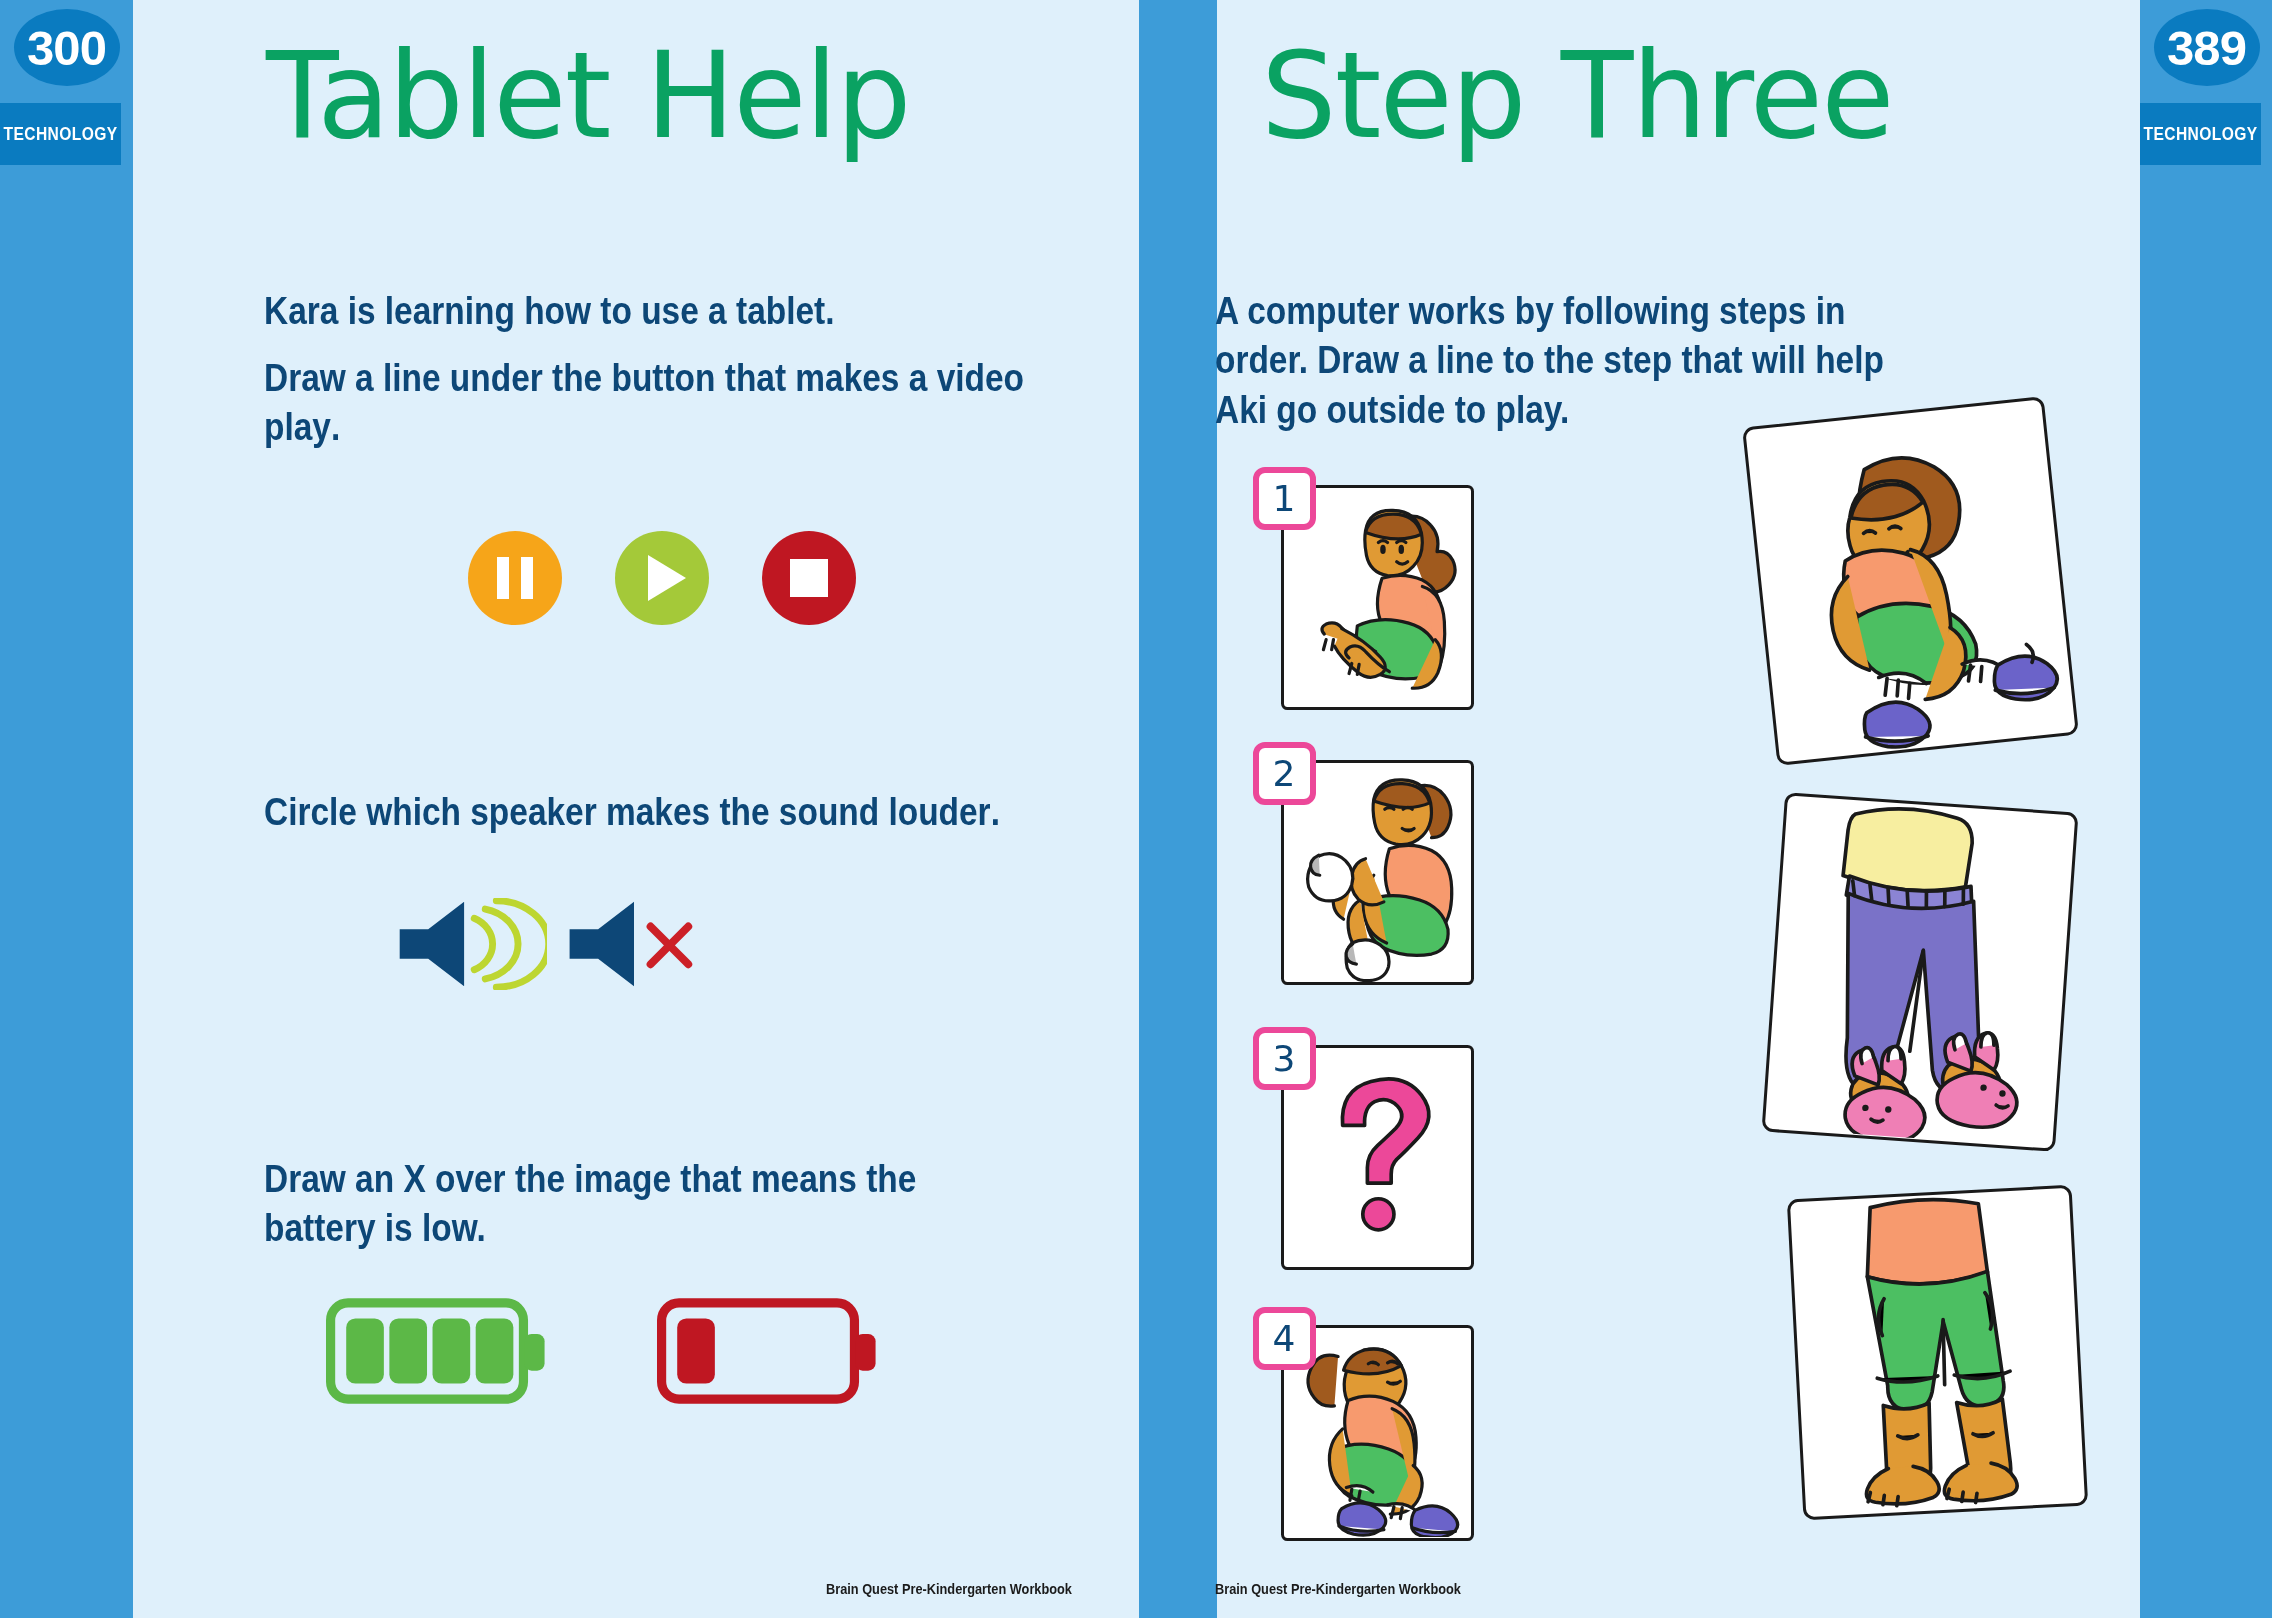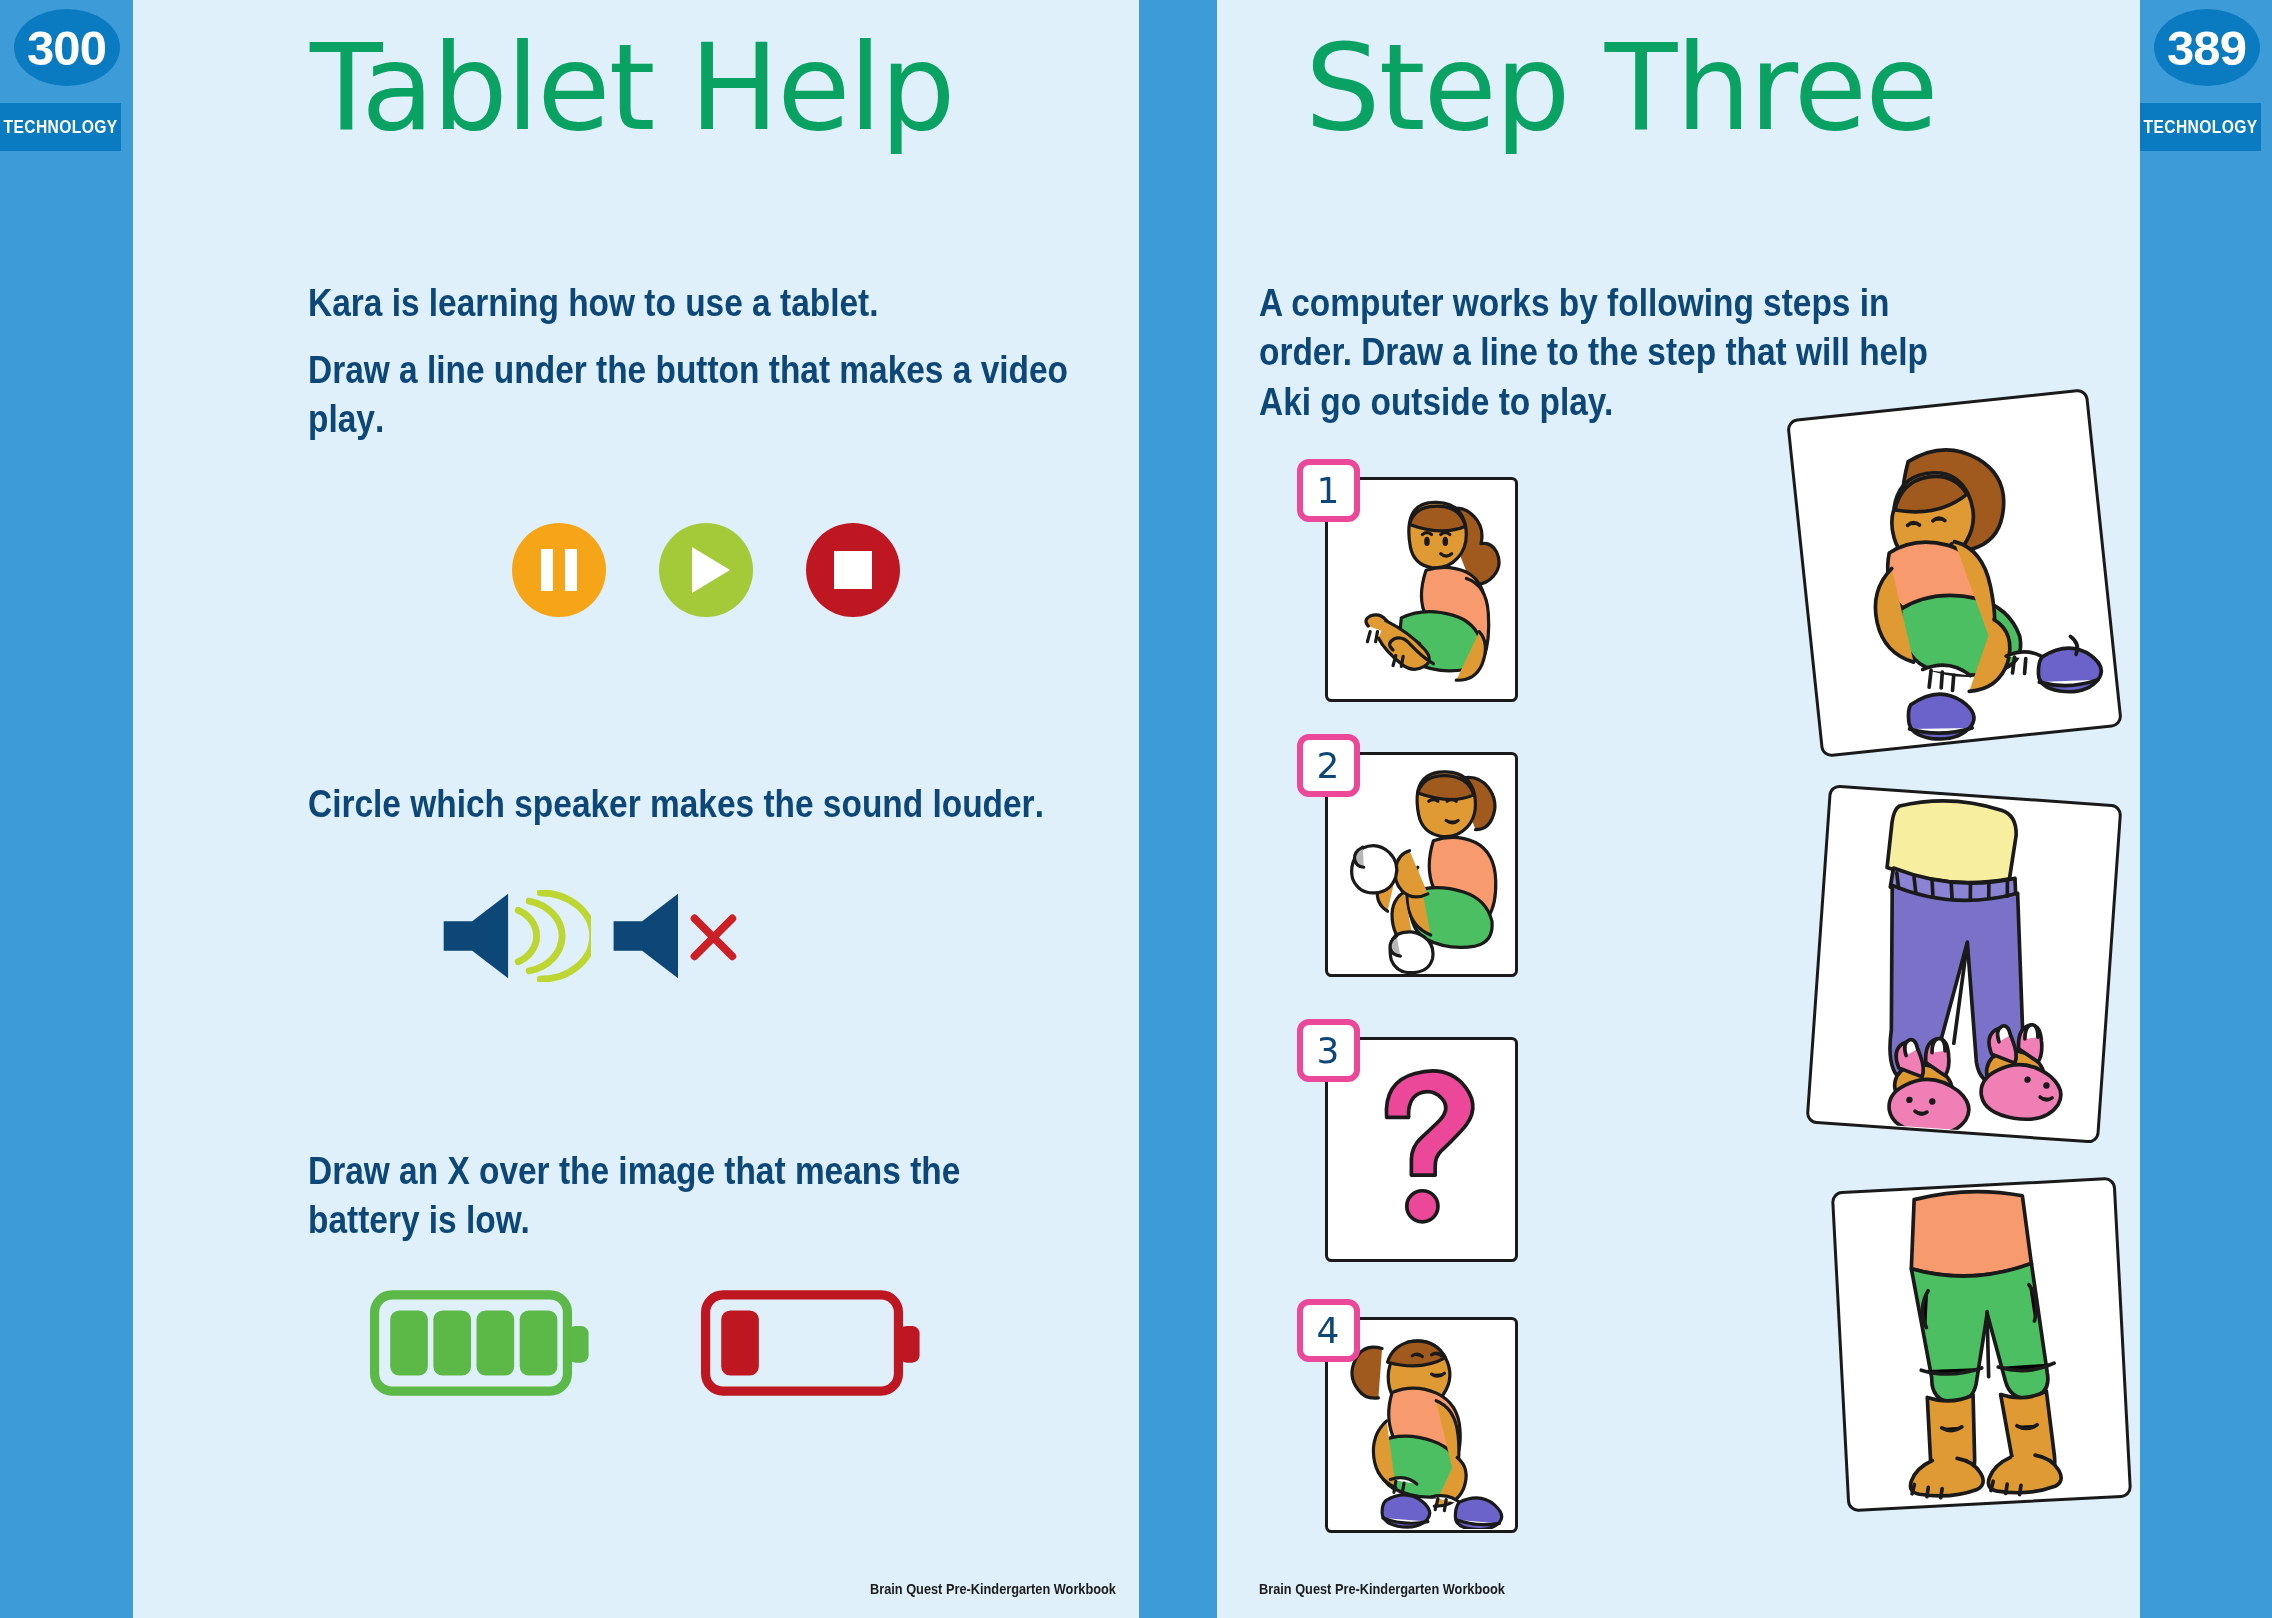--- a/index.html
+++ b/index.html
@@ -14,31 +14,31 @@
   .rail.left{left:0;}
   .rail.right{right:0;}
   .rail-badge{
     position:absolute;left:50%;transform:translateX(-50%);
     top:9.2px;width:106px;height:77px;border-radius:50%;
     background:#0a7bc0;color:#fff;display:flex;align-items:center;justify-content:center;
     font-weight:bold;font-size:49px;letter-spacing:-0.9px;
     font-family:"Liberation Sans", sans-serif;
   }
   .rail-tab{
-    position:absolute;left:0;right:12px;top:103px;height:48px;background:#0a7bc0;
+    position:absolute;left:0;right:12px;top:103px;height:62px;background:#0a7bc0;
     display:flex;align-items:center;justify-content:center;
   }
   .rail-tab span{
     color:#fff;font-weight:bold;font-size:19px;letter-spacing:0.5px;
     transform:scaleX(.82);transform-origin:center;
     font-family:"Liberation Sans Narrow","Liberation Sans",sans-serif;
   }
 
   
-  .sheet{position:absolute;top:4px;bottom:0;background:#dff0fb;margin-left:44px;}
+  .sheet{position:absolute;top:12px;bottom:0;background:#dff0fb;}
   .sheet.left{left:133px;width:1005px;}
   .gutter{position:absolute;left:1139px;top:0;bottom:0;width:78px;background:#3d9cd8;}
   .sheet.right{left:1217px;width:923px;}
 
   
   .title{
     color:#0aa262;
     font-size:119px;line-height:1;
     font-weight:400;
     letter-spacing:-1.8px;

